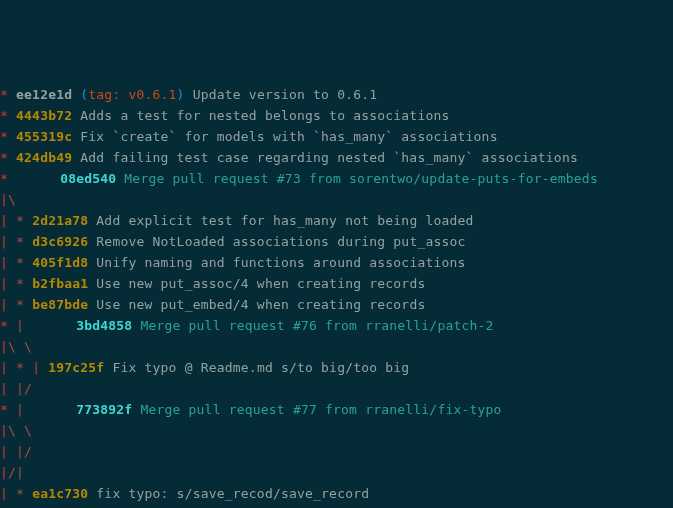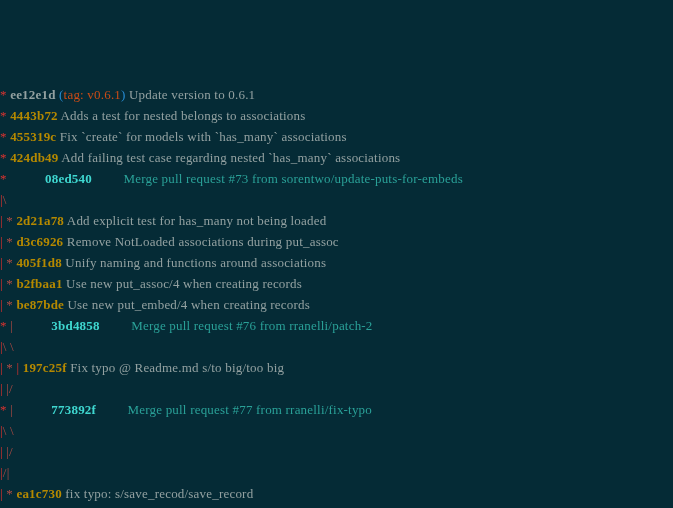--- a/index.html
+++ b/index.html
@@ -22,28 +22,28 @@
   }
   body {
     font-family: "Menlo", "Consolas", "DejaVu Sans Mono", monospace;
     font-size: 13px;
     line-height: 21px;
     color: var(--fg);
     white-space: pre;
     padding: 0;
     letter-spacing: 0.2px;
   }
-  .line { display: block; font-family: Liberation Serif, serif; }
+  .line { display: block; }
   .g-red { color: var(--graph-red); }
   .g-red-d { color: var(--graph-red-dim); }
   .hash { color: var(--yellow); font-weight: 600; }
   .tag { color: var(--orange); }
   .paren { color: var(--blue); }
   .merge-hash { color: var(--bright-cyan); font-weight: 600; margin-left: 28px; }
-  .merge-msg { color: var(--cyan); padding-left: 28px; }
+  .merge-msg { color: var(--cyan); }
   .top-hash { color: var(--fg); font-weight: 600; }
   .msg { color: var(--fg); }
 </style>
 </head>
 <body>
 
 
 
 <div id="log-container"><span class="line"><span class="g-red">*</span> <span class="top-hash">ee12e1d</span> <span class="paren">(</span><span class="tag">tag: v0.6.1</span><span class="paren">)</span><span class="msg"> Update version to 0.6.1</span></span><span class="line"><span class="g-red">*</span> <span class="hash">4443b72</span><span class="msg"> Adds a test for nested belongs to associations</span></span><span class="line"><span class="g-red">*</span> <span class="hash">455319c</span><span class="msg"> Fix `create` for models with `has_many` associations</span></span><span class="line"><span class="g-red">*</span> <span class="hash">424db49</span><span class="msg"> Add failing test case regarding nested `has_many` associations</span></span><span class="line"><span class="g-red">*</span>   <span class="merge-hash">08ed540</span><span class="merge-msg"> Merge pull request #73 from sorentwo/update-puts-for-embeds</span></span><span class="line"><span class="g-red">|</span><span class="g-red-d">\</span></span><span class="line"><span class="g-red">|</span> <span class="g-red-d">*</span> <span class="hash">2d21a78</span><span class="msg"> Add explicit test for has_many not being loaded</span></span><span class="line"><span class="g-red">|</span> <span class="g-red-d">*</span> <span class="hash">d3c6926</span><span class="msg"> Remove NotLoaded associations during put_assoc</span></span><span class="line"><span class="g-red">|</span> <span class="g-red-d">*</span> <span class="hash">405f1d8</span><span class="msg"> Unify naming and functions around associations</span></span><span class="line"><span class="g-red">|</span> <span class="g-red-d">*</span> <span class="hash">b2fbaa1</span><span class="msg"> Use new put_assoc/4 when creating records</span></span><span class="line"><span class="g-red">|</span> <span class="g-red-d">*</span> <span class="hash">be87bde</span><span class="msg"> Use new put_embed/4 when creating records</span></span><span class="line"><span class="g-red">*</span> <span class="g-red-d">|</span>   <span class="merge-hash">3bd4858</span><span class="merge-msg"> Merge pull request #76 from rranelli/patch-2</span></span><span class="line"><span class="g-red">|</span><span class="g-red-d">\</span> <span class="g-red-d">\</span></span><span class="line"><span class="g-red">|</span> <span class="g-red-d">*</span> <span class="g-red">|</span> <span class="hash">197c25f</span><span class="msg"> Fix typo @ Readme.md s/to big/too big</span></span><span class="line"><span class="g-red">|</span> <span class="g-red-d">|</span><span class="g-red-d">/</span></span><span class="line"><span class="g-red">*</span> <span class="g-red-d">|</span>   <span class="merge-hash">773892f</span><span class="merge-msg"> Merge pull request #77 from rranelli/fix-typo</span></span><span class="line"><span class="g-red">|</span><span class="g-red-d">\</span> <span class="g-red-d">\</span></span><span class="line"><span class="g-red">|</span> <span class="g-red-d">|</span><span class="g-red-d">/</span></span><span class="line"><span class="g-red">|</span><span class="g-red-d">/</span><span class="g-red-d">|</span></span><span class="line"><span class="g-red">|</span> <span class="g-red-d">*</span> <span class="hash">ea1c730</span><span class="msg"> fix typo: s/save_recod/save_record</span></span><span class="line"><span class="g-red">|</span><span class="g-red-d">/</span></span></div>
 

